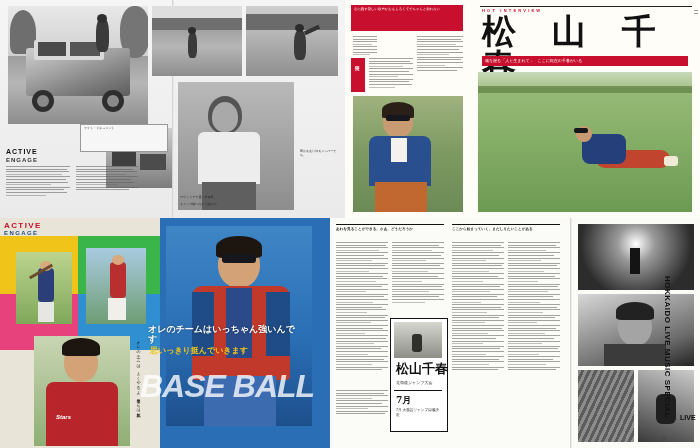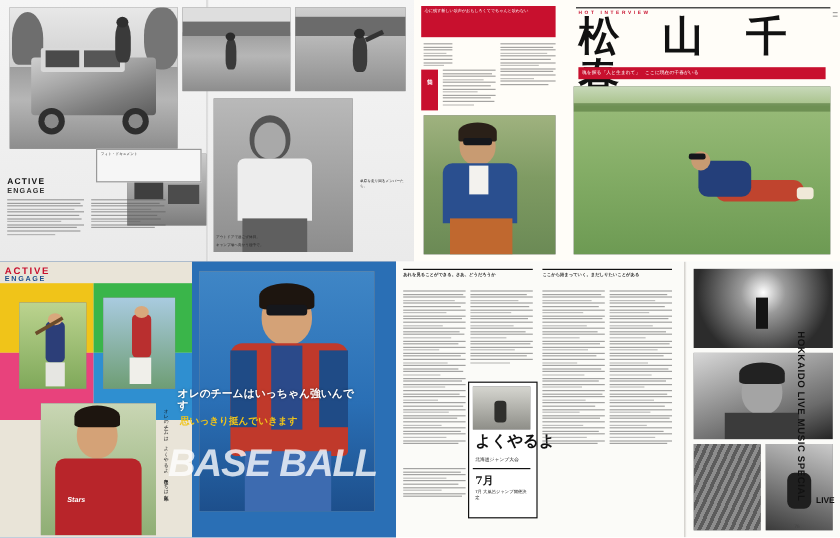--- a/index.html
+++ b/index.html
@@ -381,21 +381,21 @@
         <div class="tinyline" style="width:90%"></div>
       <div class="tinyline" style="width:100%"></div>
         <div class="tinyline s" style="width:64%"></div>
     </div>
 
     <div class="sq" style="left:60px;top:100px;width:56px;height:112px;background:#ffffff;border:0.8px solid #111;"></div>
     <div class="photo" style="left:64px;top:104px;width:48px;height:36px;">
       <div class="sq" style="left:0;top:0;width:100%;height:100%;background:linear-gradient(180deg,#d6d6d0,#8e8e88);"></div>
       <div class="sq" style="left:18px;top:12px;width:10px;height:18px;background:#2f2f2c;border-radius:3px;"></div>
     </div>
-    <div class="bigkanji" style="position:absolute;left:66px;top:144px;font-size:13px;letter-spacing:0;">よくやるよ</div>
+    <div class="bigkanji" style="position:absolute;left:66px;top:144px;font-size:13px;letter-spacing:0;">松山千春</div>
     <div class="cap" style="left:66px;top:162px;width:46px;font-size:4px;">北海道ジャンプ大会</div>
     <div class="sq" style="left:64px;top:172px;width:48px;height:1px;background:#111;"></div>
     <div class="smalltitle" style="position:absolute;left:66px;top:176px;font-size:9px;">7月</div>
     <div class="cap" style="left:66px;top:190px;width:46px;font-size:3.6px;line-height:1.5;">7月 大風呂ジャンプ開催決定</div>
 
     <div class="colblk" style="left:6px;top:172px;width:52px;">
       <div class="tinyline" style="width:100%"></div>
         <div class="tinyline" style="width:92%"></div>
       <div class="tinyline" style="width:100%"></div>
         <div class="tinyline s" style="width:70%"></div>

